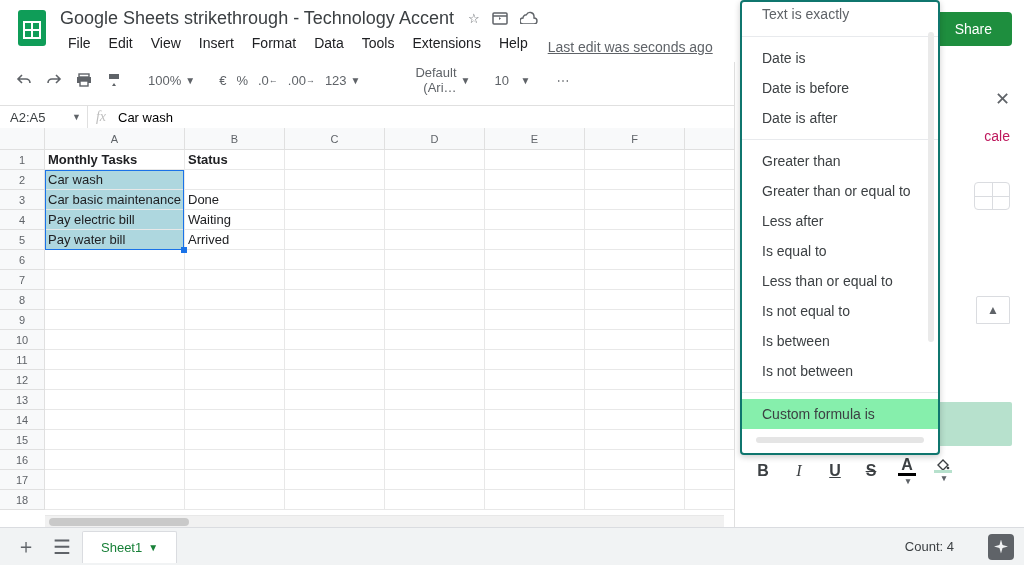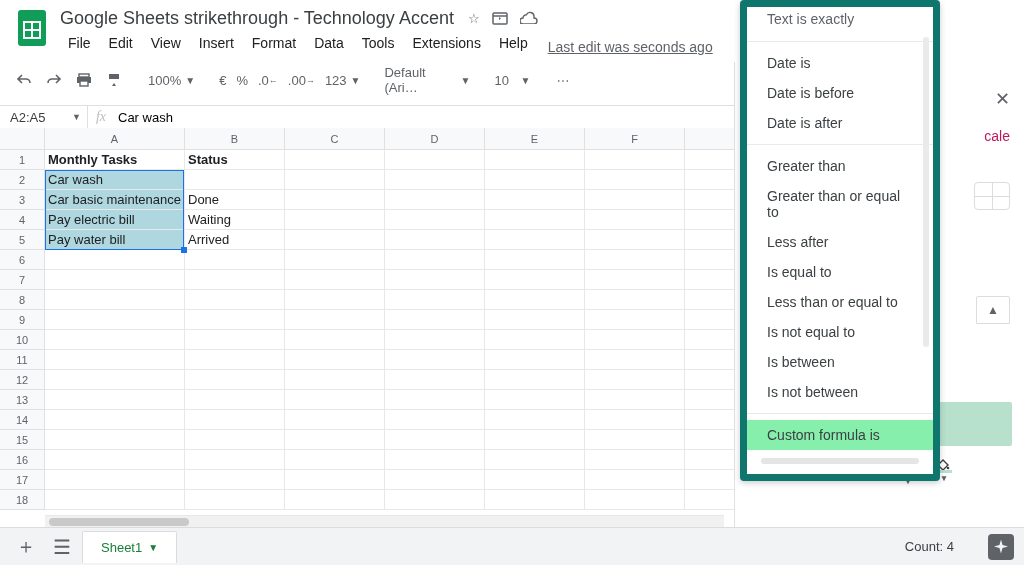--- a/index.html
+++ b/index.html
@@ -17,21 +17,21 @@
   .menubar { display: flex; gap: 2px; margin-top: 2px; align-items: flex-end; }
   .menu-item { padding: 4px 8px; font-size: 14px; color: #202124; border-radius: 4px; cursor: pointer; }
   .last-edit { text-decoration: underline; color: #5f6368; margin-left: 10px; font-size: 14px; cursor: pointer; }
   .share-btn { position: absolute; right: 12px; top: 12px; background: #1e8e3e; color: #fff; border: none; border-radius: 4px; padding: 9px 20px; font-size: 14px; font-weight: 500; cursor: pointer; }
 
   
   .toolbar { display: flex; align-items: center; gap: 6px; padding: 6px 12px; border-bottom: 1px solid #e0e0e0; color: #5f6368; font-size: 13px; }
   .tb { padding: 4px 4px; display:flex; align-items:center; cursor:pointer; }
   .tb.text { font-size: 13px; padding:4px 2px; }
   .tb .chev { margin-left:4px; font-size:10px; color:#5f6368; }
-  .font-sel { width: 90px; display:flex; justify-content:space-between; align-items:center;}
+  .font-sel { width: 90px; display:flex; justify-content:space-between; align-items:center;text-align:right;}
   .size-sel { width: 40px; display:flex; justify-content:space-between; align-items:center;}
   .tb-spacer { flex:1; }
 
   
   .fxbar { display:flex; align-items:center; border-bottom:4px solid #d946ef; height:26px; }
   .namebox { width:88px; display:flex; align-items:center; justify-content:space-between; padding:0 6px 0 10px; border-right:1px solid #e0e0e0; font-size:13px; color:#3c4043; height:100%; }
   .fx { width:26px; text-align:center; color:#bdbdbd; font-style:italic; font-family: serif; font-size:14px; }
   .fxinput { flex:1; border:none; outline:none; font-size:13px; padding-left:4px; }
 
   
@@ -71,21 +71,21 @@
   .sb-fmt.i { font-style: italic; font-family: serif; font-weight:400;}
   .sb-fmt.u { text-decoration: underline;}
   .sb-fmt.s { text-decoration: line-through;}
   .sb-fmt .ub { height:3px; width:18px; margin-top:-1px;}
   .sb-colA { display:flex; flex-direction:column; align-items:center;}
   .sb-colA .ub { background:#000; width:18px; height:3px;}
   .sb-fill .ub { background:#b7e1cd; width:18px; height:3px;}
   .sb-fmt .dd { font-size:9px; color:#5f6368; margin-left:2px;}
 
   
-  .dropdown { position:absolute; top:0; left:740px; width:200px; background:#fff; border:7px solid #0f766e; border-radius:4px; box-shadow:0 2px 6px rgba(0,0,0,.2); padding:4px 0 10px 0; z-index:50; }
+  .dropdown { position:absolute; top:0; left:740px; width:200px; background:#fff; border:2px solid #0f766e; border-radius:4px; box-shadow:0 2px 6px rgba(0,0,0,.2); padding:4px 0 10px 0; z-index:50; }
   .dd-item { padding:7px 20px; font-size:14px; color:#3c4043; cursor:pointer; }
   .dd-item.cut { color:#5f6368; padding-top:0; padding-bottom:8px;}
   .dd-item.sel { background:#86efac; }
   .dd-sep { height:1px; background:#e8eaed; margin:6px 0; }
   .dd-scroll { position:absolute; top:30px; right:4px; width:6px; height:310px; background:#eaeaea; border-radius:3px;}
   .dd-inner-hs { margin: 8px 14px 0 14px; height:6px; background:#e5e5e5; border-radius:3px;}
 
   
   .tabbar { position:absolute; bottom:0; left:0; right:0; height:38px; background:#f1f3f4; border-top:1px solid #dadce0; display:flex; align-items:center; gap:4px; padding:0 10px; }
   .tb-btn { width:32px; height:32px; display:flex; align-items:center; justify-content:center; color:#5f6368; font-size:20px; cursor:pointer;}
@@ -135,20 +135,21 @@
       <span class="menu-item">View</span>
       <span class="menu-item">Insert</span>
       <span class="menu-item">Format</span>
       <span class="menu-item">Data</span>
       <span class="menu-item">Tools</span>
       <span class="menu-item">Extensions</span>
       <span class="menu-item">Help</span>
       <span class="last-edit">Last edit was seconds ago</span>
     </div>
   </div>
+  <button class="share-btn">Share</button>
 </div>
 
 <div class="toolbar">
   <span class="tb">
       <svg width="16" height="14">
         <path d="M6 2L2 6l4 4M2 6h8a4 4 0 014 4" fill="none" stroke="#5f6368" stroke-width="1.6"></path>
       </svg>
     </span>
   <span class="tb">
       <svg width="16" height="14">

